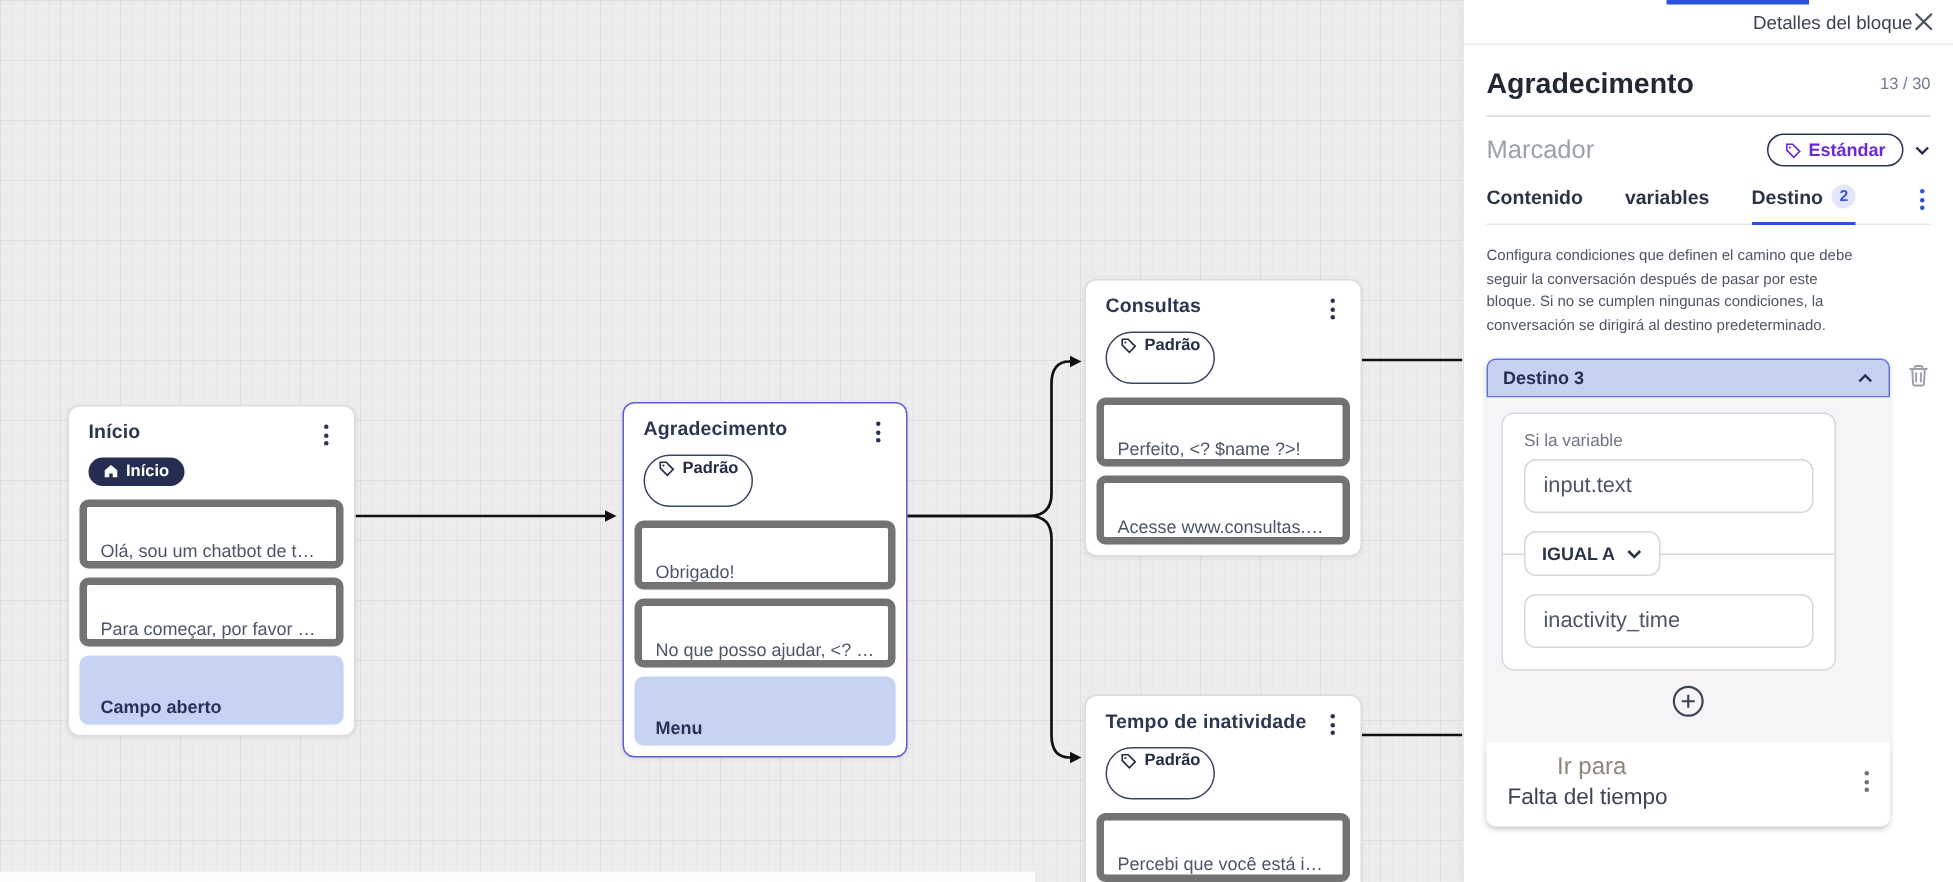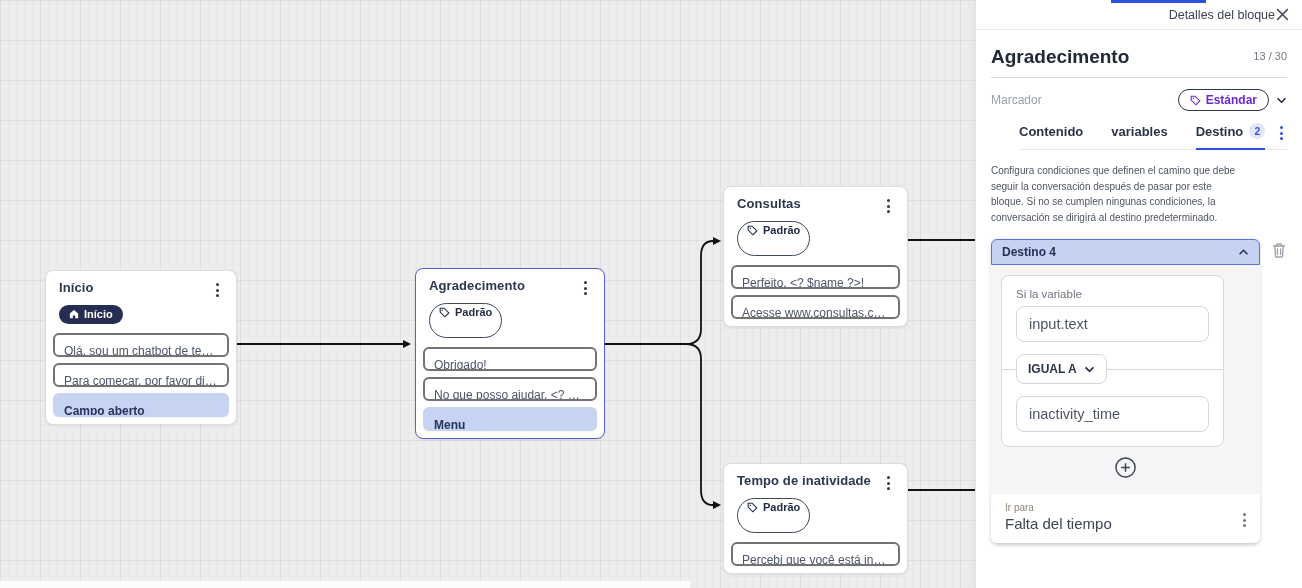--- a/index.html
+++ b/index.html
@@ -36,22 +36,22 @@
   .badge-solid {
     display:inline-flex; align-items:center; gap:5px; background:#252e52; color:#fff;
     border-radius:999px; font-size:11px; font-weight:700; padding:3px 10px 4px;
   }
   .badge-outline {
     display:inline-flex; align-items:center; gap:5px; background:#fff; color:#222c45;
     border:1.4px solid #3c4663; border-radius:999px; font-size:11px; font-weight:700; padding:2px 9px 19px;
   }
   .rows { display:flex; flex-direction:column; gap:6px; }
   .row {
-    height:24px; line-height:22px; border:2px solid #737373; border-radius:6px; background:#fff;
-    padding:5px 9px; font-size:12px; color:#4c5668; white-space:nowrap; overflow:hidden; text-overflow:ellipsis;
+    height:24px; line-height:22px; border:5px solid #737373; border-radius:6px; background:#fff;
+    padding:18px 9px; font-size:12px; color:#4c5668; white-space:nowrap; overflow:hidden; text-overflow:ellipsis;
     box-shadow:0 1px 1px rgba(0,0,0,0.03);
   }
   .row.highlight { background:#c7d3f2; border-color:#c7d3f2; color:#26335c; font-weight:700; }
 
   
   .panel {
     position:absolute; left:975px; top:0; width:327px; height:588px; background:#fff;
     border-left:1px solid #e4e4e7; box-shadow:-2px 0 6px rgba(0,0,0,0.05);
   }
   .panel-topbar { position:absolute; left:135px; top:0; width:95px; height:3px; background:#2b50dd; }
@@ -60,27 +60,27 @@
     padding:0 12px; border-bottom:1px solid #ebebee;
   }
   .panel-head-title { font-size:12.5px; color:#3c4350; }
   .close-btn { cursor:pointer; display:flex; align-items:center; }
   .panel-body { padding:0 15px; }
   .block-title-row { margin-top:16px; display:flex; justify-content:space-between; align-items:flex-start; }
   .block-title { font-size:19px; font-weight:600; color:#212836; }
   .block-counter { font-size:11px; color:#71798a; margin-top:4px; }
   .divider { border-top:1px solid #d7d8dc; margin-top:9px; }
   .marker-row { margin-top:9px; display:flex; justify-content:space-between; align-items:center; height:26px; }
-  .marker-label { font-size:12px; color:#9aa1ab; }
+  .marker-label { font-size:17px; color:#9aa1ab; }
   .marker-right { display:flex; align-items:center; gap:7px; }
   .pill {
     display:inline-flex; align-items:center; gap:5px; border:1.5px solid #2b3550; border-radius:999px;
     background:#fff; padding:3px 11px; font-size:12px; font-weight:700; color:#6d28d9; cursor:pointer;
   }
-  .tabs-row { margin-top:10px; position:relative; display:flex; gap:28px; border-bottom:1px solid #e8e8ec;margin-left:28px; }
+  .tabs-row { margin-top:10px; position:relative; display:flex; gap:28px; border-bottom:1px solid #e8e8ec; }
   .tab { padding:0 0 9px; font-size:13px; font-weight:700; color:#2b3447; display:inline-flex; align-items:center; gap:6px; cursor:pointer; }
   .tab.active { border-bottom:2px solid #2b50dd; margin-bottom:-1px; }
   .tab-badge {
     width:16px; height:16px; border-radius:50%; background:#e3e6fb; color:#3b55e6;
     font-size:10.5px; font-weight:700; display:inline-flex; align-items:center; justify-content:center;
   }
   .tabs-kebab { position:absolute; right:0; top:0; }
   .description { margin-top:13px; font-size:10px; line-height:1.56; color:#4d5562; white-space:pre-line; }
 
   .dest-row { margin-top:14px; display:flex; align-items:flex-start; }
@@ -102,21 +102,21 @@
   .op-btn {
     position:relative; display:inline-flex; align-items:center; gap:7px; background:#fff;
     border:1px solid #d6d7dc; border-radius:8px; padding:7px 11px; font-size:12px; font-weight:700; color:#2b3447; cursor:pointer;
   }
   .plus-row { text-align:center; padding:9px 0 11px; }
   .plus-btn { display:inline-flex; cursor:pointer; }
   .dest-footer {
     position:relative; background:#fff; border-radius:0 0 6px 6px; padding:8px 14px 11px;
     box-shadow:0 3px 5px -2px rgba(0,0,0,0.18);
   }
-  .goto-label { font-size:10px; color:#8d8777; }
+  .goto-label { font-size:16px; color:#8d8777;margin-left:33px; }
   .goto-value { font-size:15px; color:#3d4452; margin-top:2px; }
   .dest-footer .kebab { position:absolute; right:10px; top:16px; }
   .trash-btn { margin:3px 0 0 11px; cursor:pointer; }
 </style>
 </head>
 <body>
 
 <div class="app">
 
   <div class="canvas">
@@ -284,21 +284,21 @@
       </div>
 
       <div class="description">Configura condiciones que definen el camino que debe
 seguir la conversación después de pasar por este
 bloque. Si no se cumplen ningunas condiciones, la
 conversación se dirigirá al destino predeterminado.</div>
 
       <div class="dest-row">
         <div class="dest-card">
           <div class="dest-header">
-            <span class="dest-header-title">Destino 4</span>
+            <span class="dest-header-title">Destino 3</span>
             <svg width="11" height="7" viewBox="0 0 12 8" fill="none" stroke="#243157" stroke-width="1.8">
                 <path d="M1.5 6 L6 1.5 L10.5 6"></path>
               </svg>
           </div>
           <div class="dest-body">
             <div class="cond-card">
               <div class="cond-label">Si la variable</div>
               <input class="cond-input" type="text" value="input.text" style="">
               <div class="op-row">
                 <span class="op-btn">

